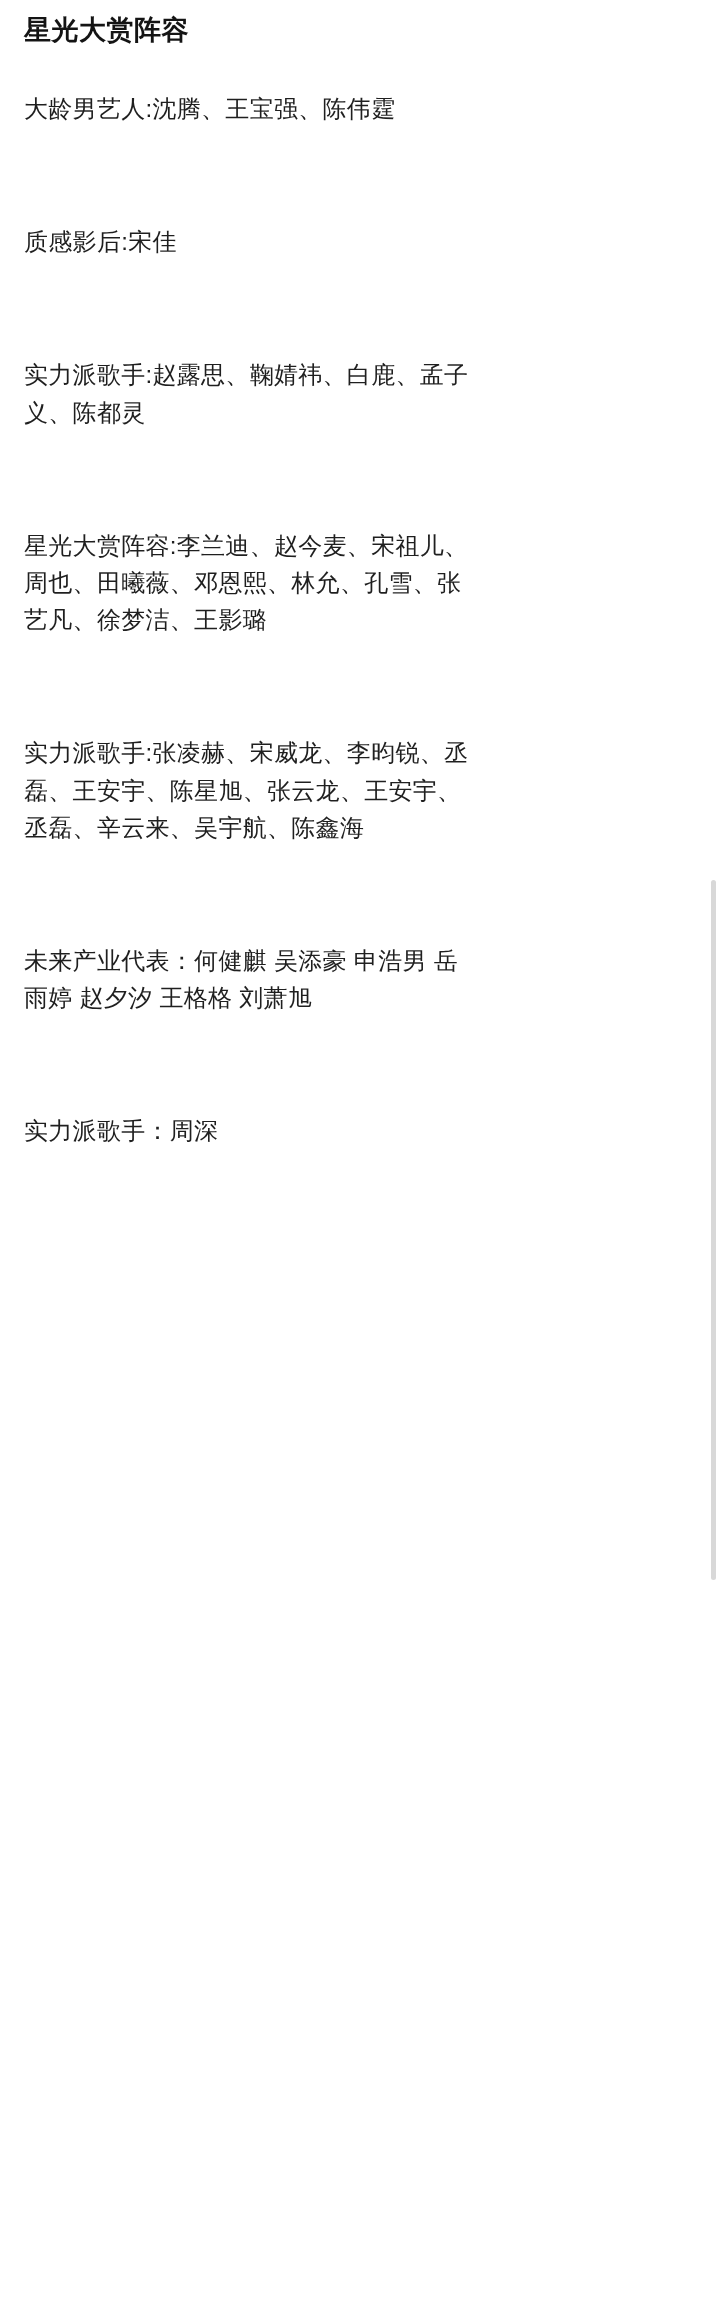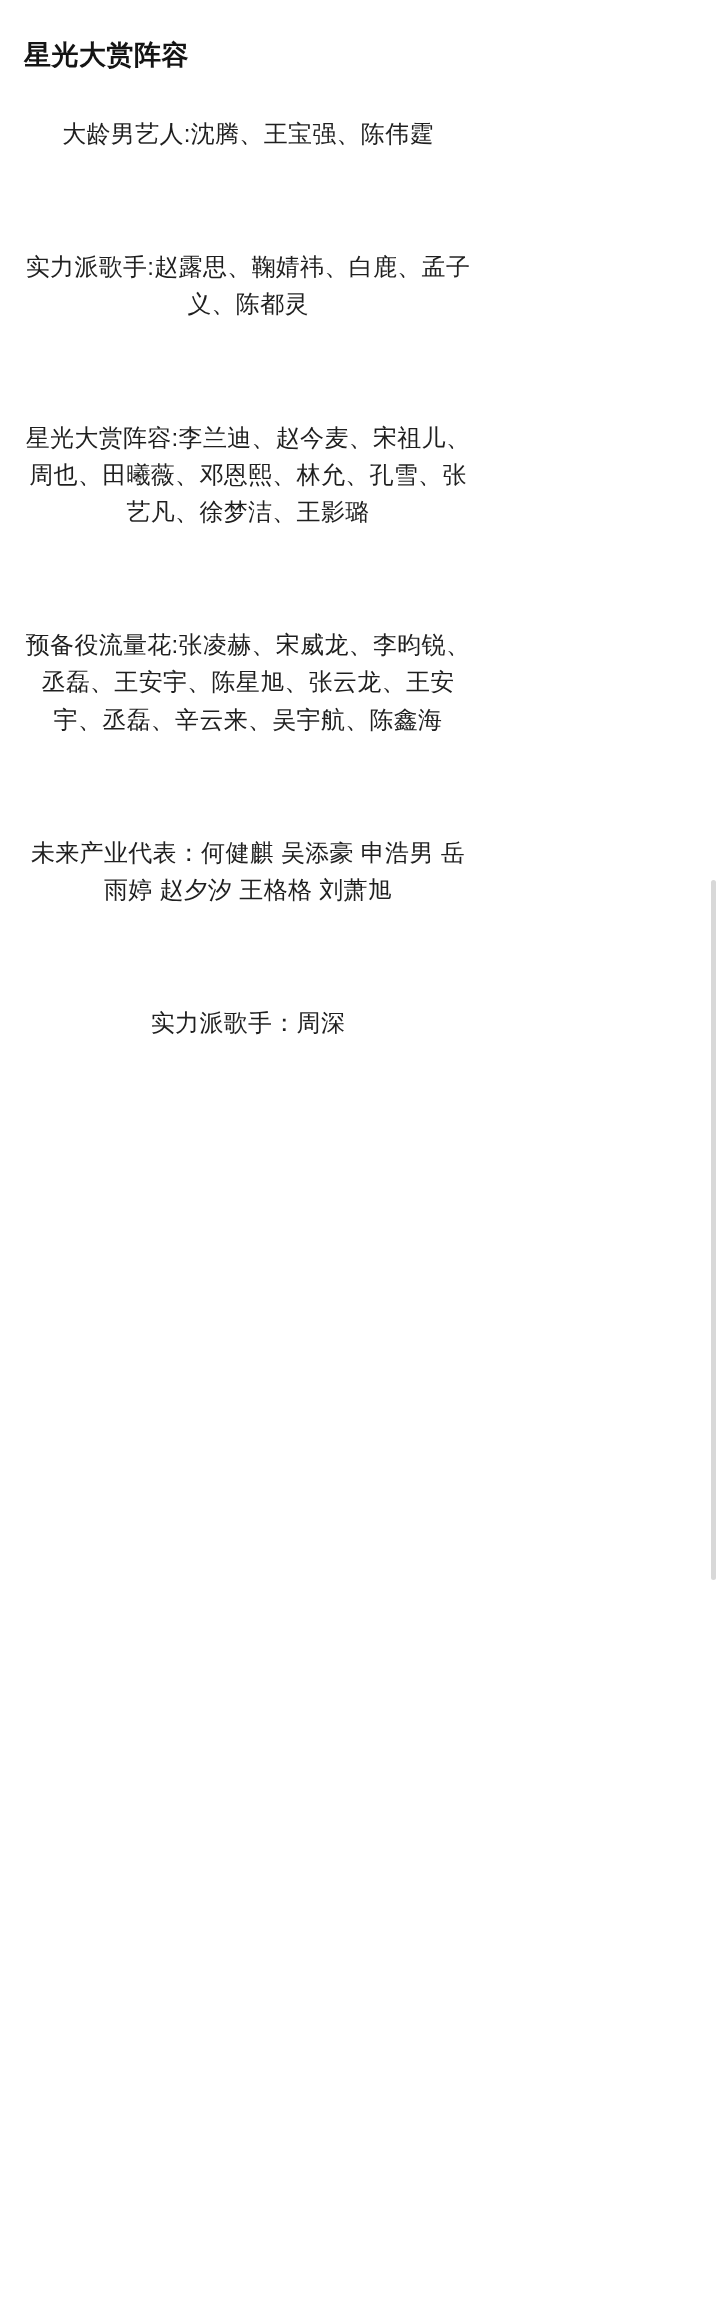--- a/index.html
+++ b/index.html
@@ -12,40 +12,39 @@
     height: 2302px;
     font-family: "Liberation Sans", "DejaVu Sans", sans-serif;
     color: #1a1a1a;
     overflow: hidden;
     position: relative;
   }
   .page {
     box-sizing: border-box;
     width: 720px;
     height: 1744px;
-    padding: 38px 24px 0 24px;
+    padding: 13px 24px 0 24px;
     position: relative;
   }
   .doc-title {
     font-size: 27px;
     font-weight: bold;
     line-height: 1.3;
     letter-spacing: 0.5px;
     margin: 0 0 42px 0;
     color: #141414;
   }
   .block {
     font-size: 24px;
     line-height: 1.55;
     letter-spacing: 0.3px;
     margin: 0 0 96px 0;
     color: #1f1f1f;
     max-width: 448px;
     word-break: break-all;
-    text-align: center;
   }
   .block:last-of-type {
     margin-bottom: 0;
   }
   
   .scrollbar {
     position: absolute;
     right: 4px;
     top: 880px;
     width: 5px;
@@ -55,21 +54,22 @@
   }
 </style>
 </head>
 <body>
 
 <div class="page">
 
   <h1 class="doc-title">星光大赏阵容</h1>
 
   <p class="block">大龄男艺人:沈腾、王宝强、陈伟霆</p>
+  <p class="block">质感影后:宋佳</p>
   <p class="block">实力派歌手:赵露思、鞠婧祎、白鹿、孟子义、陈都灵</p>
   <p class="block">星光大赏阵容:李兰迪、赵今麦、宋祖儿、周也、田曦薇、邓恩熙、林允、孔雪、张艺凡、徐梦洁、王影璐</p>
-  <p class="block">预备役流量花:张凌赫、宋威龙、李昀锐、丞磊、王安宇、陈星旭、张云龙、王安宇、丞磊、辛云来、吴宇航、陈鑫海</p>
+  <p class="block">实力派歌手:张凌赫、宋威龙、李昀锐、丞磊、王安宇、陈星旭、张云龙、王安宇、丞磊、辛云来、吴宇航、陈鑫海</p>
   <p class="block">未来产业代表：何健麒 吴添豪 申浩男 岳雨婷 赵夕汐 王格格 刘萧旭</p>
   <p class="block">实力派歌手：周深</p>
 
   <div class="scrollbar"></div>
 
 </div>
 
 </body></html>

